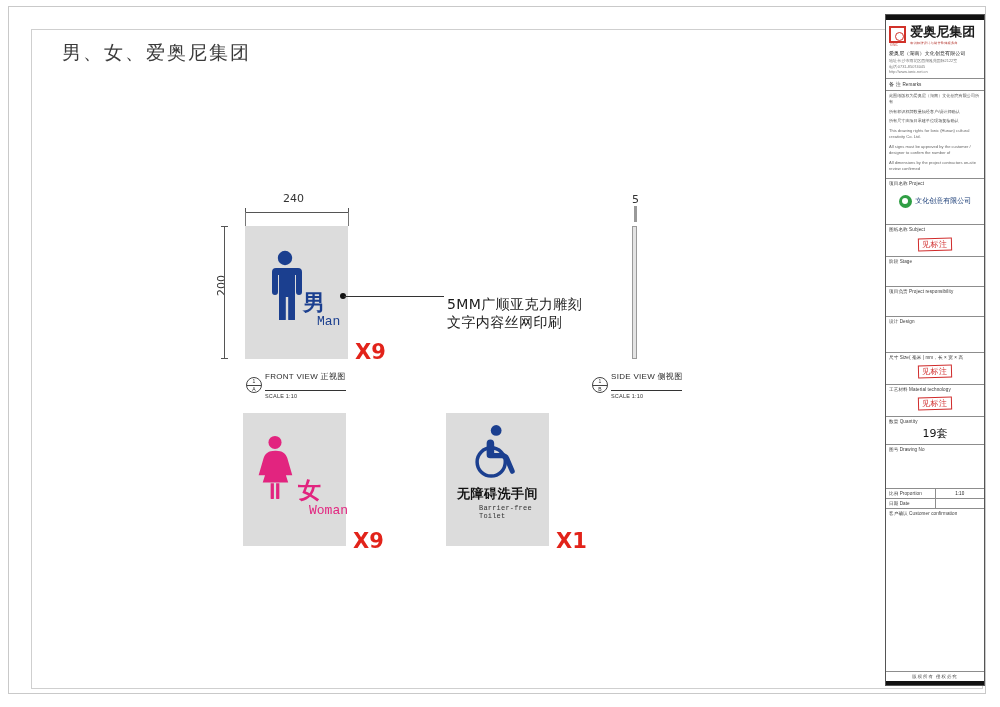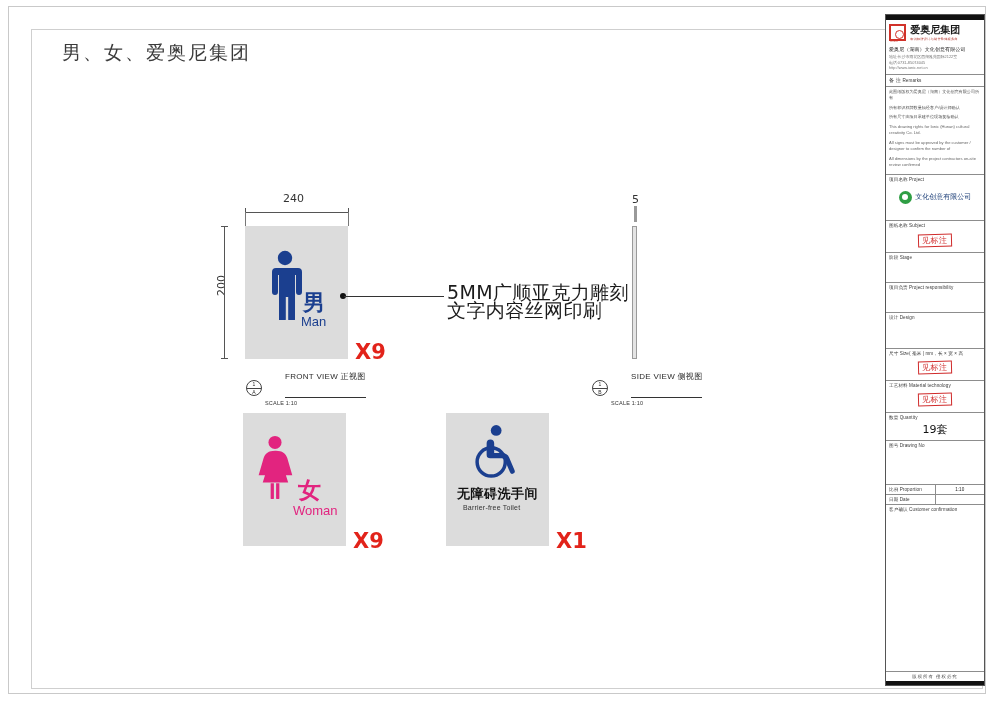--- a/index.html
+++ b/index.html
@@ -23,39 +23,39 @@
   .viewlabel{position:absolute;font-size:7px;color:#2b2b2b;}
   .viewlabel .bubble{display:inline-block;width:14px;height:14px;border:1px solid #444;
        border-radius:50%;position:relative;vertical-align:middle;margin-right:3px;}
   .viewlabel .bubble i{position:absolute;left:0;right:0;top:50%;height:1px;background:#444;}
   .viewlabel .bubble b{position:absolute;left:0;right:0;text-align:center;
        font-size:5px;font-style:normal;font-weight:normal;line-height:6px;}
   .viewlabel .bubble b.n{top:0;}
   .viewlabel .bubble b.l{bottom:0;}
   .viewlabel .vt{display:inline-block;vertical-align:middle;}
   .viewlabel .vt .t1{border-bottom:1px solid #333;font-size:8px;letter-spacing:.3px;
-       padding-bottom:15px;white-space:nowrap;margin-left:20px;}
+       padding-bottom:8px;white-space:nowrap;}
   .viewlabel .vt .t2{font-size:5.5px;color:#333;margin-top:1.5px;letter-spacing:.2px;}
 
   
   .dimline-h{position:absolute;height:1px;background:#555;}
   .dimline-v{position:absolute;width:1px;background:#555;}
   .ext{position:absolute;background:#777;}
   .dimtxt{position:absolute;font-size:11px;color:#333;font-family:"DejaVu Sans",sans-serif;}
   .tick{position:absolute;width:1px;height:7px;background:#555;}
 
   
   #callout-line{position:absolute;left:344px;top:296px;width:100px;height:1px;background:#333;}
   #callout-dot{position:absolute;left:340px;top:293px;width:6px;height:6px;border-radius:50%;background:#111;}
-  #callout-text{position:absolute;left:447px;top:283px;font-size:19px;line-height:18px;
+  #callout-text{position:absolute;left:447px;top:295px;font-size:14px;line-height:18px;
        color:#1b1b1b;font-family:"DejaVu Sans",sans-serif;white-space:pre-line;letter-spacing:.4px;}
 
   
   .sign-cn{position:absolute;font-weight:bold;font-family:"DejaVu Sans",sans-serif;}
-  .sign-en{position:absolute;font-family:Liberation Sans, sans-serif;}
+  .sign-en{position:absolute;font-family:Liberation Mono, monospace;margin-left:16px;}
 
   
   #title-block{position:absolute;left:885px;top:14px;width:100px;height:672px;
        border:1px solid #555;box-sizing:border-box;background:#fff;font-size:4.6px;color:#333;}
   #tb-topbar{height:5px;background:#111;}
   .tb-row{border-bottom:1px solid #8d8d8d;box-sizing:border-box;padding:2px 3px;position:relative;}
   .tb-lab{font-size:4.6px;color:#3a3a3a;letter-spacing:.1px;}
   .tb-val{text-align:center;}
   .stamp{display:inline-block;border:1px solid #d02b2b;color:#d02b2b;
        font-size:8px;padding:0px 3px;font-family:"DejaVu Sans",sans-serif;
@@ -167,21 +167,21 @@
 </div>
 <div class="qty" style="left:556px;top:529px;">X1</div>
 
 <div id="title-block">
   <div id="tb-topbar"></div>
 
   <div class="tb-row" id="tb-company">
     <div style="white-space:nowrap;">
       <span class="logo-ionic"></span>
       <span style="display:inline-block;vertical-align:middle;margin-left:3px;">
-        <div style="font-size:10px;color:#1a1a1a;font-family:'DejaVu Sans',sans-serif;font-weight:bold;">爱奥尼集团</div>
+        <div style="font-size:13px;color:#1a1a1a;font-family:'DejaVu Sans',sans-serif;font-weight:bold;">爱奥尼集团</div>
         <div style="font-size:3.2px;color:#b3342c;letter-spacing:.2px;">标识标牌设计与制作整体服务商</div>
       </span>
     </div>
     <div style="font-size:2.8px;color:#c23a31;margin-left:1px;margin-top:-2px;">IONIC</div>
     <div class="cn">爱奥尼（湖南）文化创意有限公司</div>
     <div class="addr">地址:长沙市雨花区西湖雅苑国际2122室</div>
     <div class="addr" style="margin-top:0;">电话:0731-85074045</div>
     <div class="addr" style="margin-top:0;">http://www.ionic.net.cn</div>
   </div>
 

